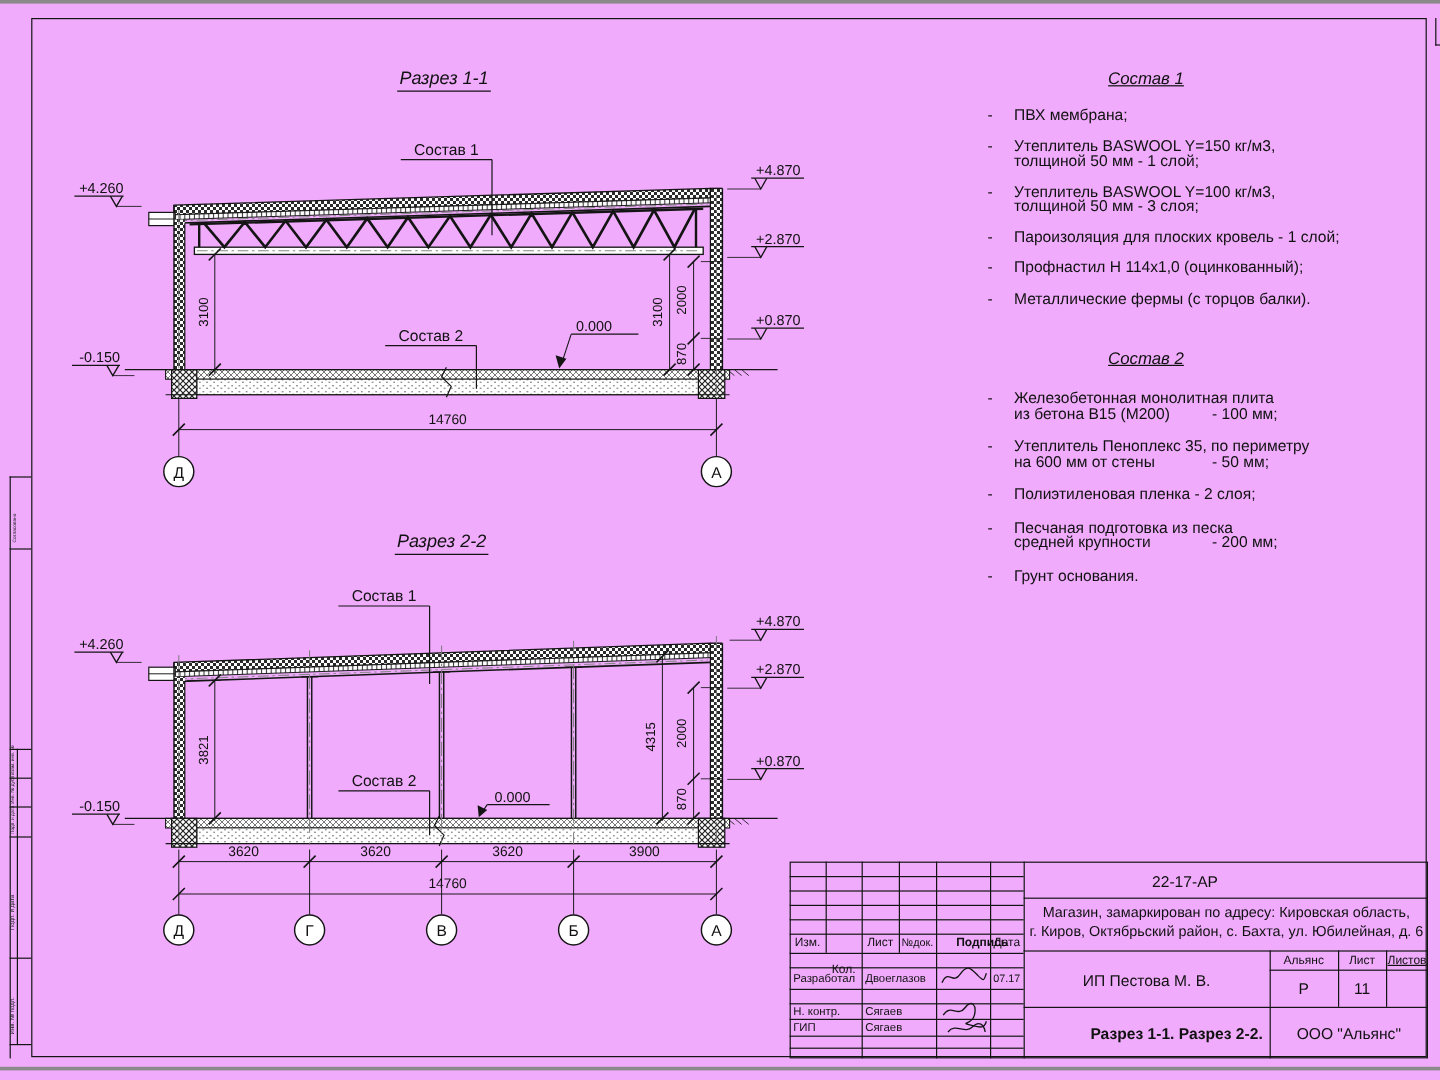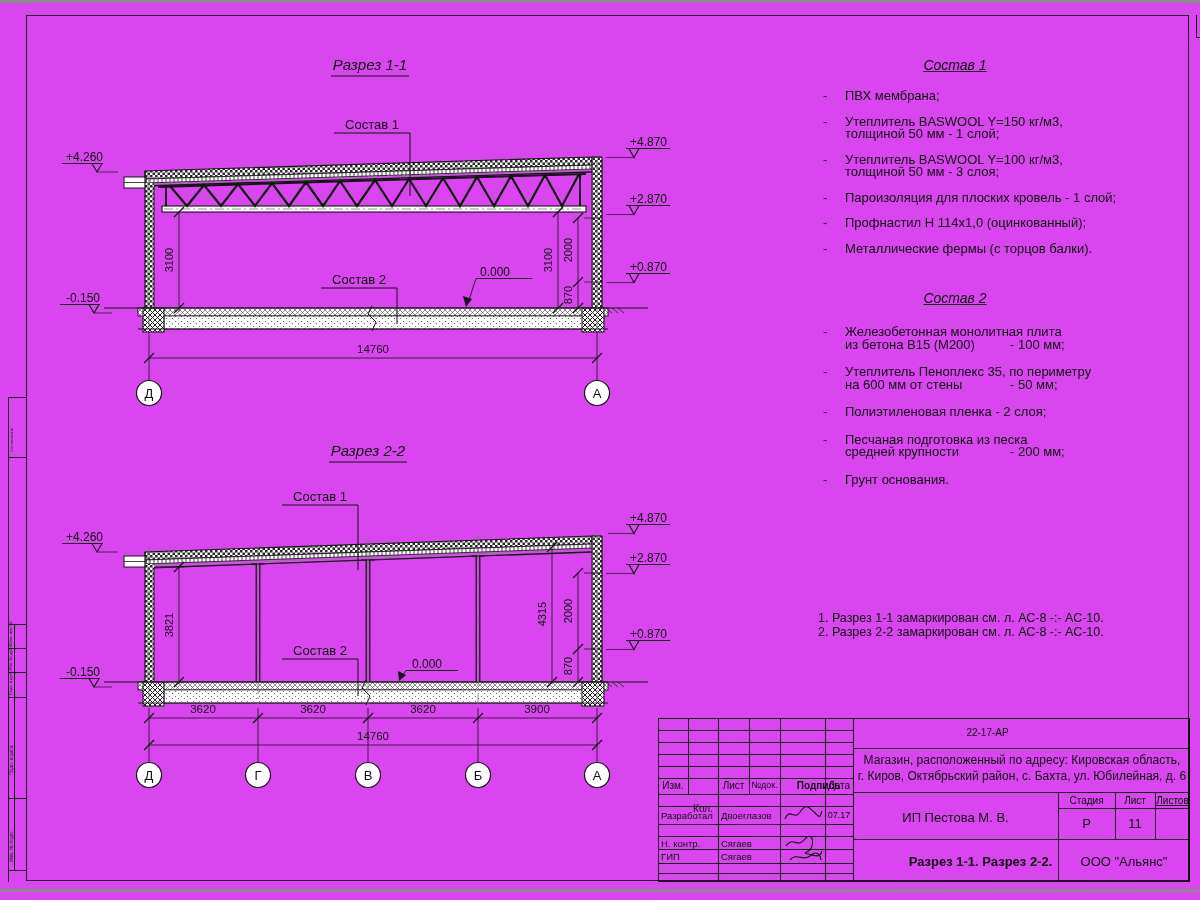--- a/index.html
+++ b/index.html
@@ -1,16 +1,16 @@
 <!DOCTYPE html>
 <html><head>
 <meta charset="utf-8">
 <style>
   html,body{margin:0;padding:0;background:#fff;}
-  .sheet{position:relative;width:1200px;height:900px;background:#d946ef;overflow:hidden;
+  .sheet{position:relative;width:1200px;height:900px;background:#f0abfc;overflow:hidden;
          font-family:"Liberation Sans", sans-serif;color:#111;}
   .hline,.vline{position:absolute;background:#141414;}
   .grayline{position:absolute;background:#8a8a8a;}
   .frame{position:absolute;left:26px;top:15px;width:1163px;height:866px;border:1.6px solid #141414;box-sizing:border-box;}
   .cornerbox{position:absolute;left:1196px;top:15px;width:8px;height:23px;border-left:1.2px solid #141414;border-bottom:1.2px solid #141414;box-sizing:border-box;}
   svg text{font-family:"Liberation Sans", sans-serif;fill:#111;}
   .drawing{position:absolute;left:0;top:0;}
   
   .comp-head{position:absolute;width:270px;text-align:center;font-size:14px;font-style:italic;text-decoration:underline;}
   .complist{position:absolute;width:390px;font-size:13px;line-height:12.5px;}
@@ -436,24 +436,20 @@
         </div>
       </div>
     <div class="item">
         <span class="dash">-</span>
         <div class="itxt">
           <div>Грунт основания.</div>
         </div>
       </div>
   </div>
 
-  <div class="notes">
-    <div>1. Разрез 1-1 замаркирован см. л. АС-8 -:- АС-10.</div>
-    <div>2. Разрез 2-2 замаркирован см. л. АС-8 -:- АС-10.</div>
-  </div>
 
   <div>
 
     <div style="position:absolute;left:658px;top:718px;width:532px;height:164px;border:1.6px solid #141414;box-sizing:border-box;"></div>
 
     <div class="vline" style="left:688px;top:718px;width:1px;height:76px;"></div>
     <div class="vline" style="left:718px;top:718px;width:1px;height:164px;"></div>
     <div class="vline" style="left:749px;top:718px;width:1px;height:76px;"></div>
     <div class="vline" style="left:780px;top:718px;width:1px;height:164px;"></div>
     <div class="vline" style="left:825px;top:718px;width:1px;height:164px;"></div>
@@ -496,25 +492,25 @@
     <span class="tb-text" style="left:721px;top:851px;font-size:9.5px;">Сягаев</span>
 
     <svg class="sig" style="left:782px;top:803px;" width="42" height="22">
       <path d="M3,16 C8,4 12,18 18,9 S27,4 33,10 S38,13 40,8" fill="none" stroke="#141414" stroke-width="1.1"></path>
     </svg>
     <svg class="sig" style="left:782px;top:834px;" width="42" height="30">
       <path d="M4,12 C10,2 16,14 22,6 S32,4 30,12 S18,18 26,20 S38,24 40,17" fill="none" stroke="#141414" stroke-width="1.1"></path>
       <path d="M8,26 C14,18 22,28 28,22 S38,20 39,26" fill="none" stroke="#141414" stroke-width="1.1"></path>
     </svg>
 
-    <span class="tb-text tb-c" style="left:853px;top:727px;width:269px;font-size:10px;">22-17-АР</span>
-    <span class="tb-text tb-c" style="left:856px;top:753px;width:332px;font-size:12px;">Магазин, расположенный по адресу: Кировская область,</span>
+    <span class="tb-text tb-c" style="left:853px;top:727px;width:269px;font-size:13px;">22-17-АР</span>
+    <span class="tb-text tb-c" style="left:856px;top:753px;width:332px;font-size:12px;">Магазин, замаркирован по адресу: Кировская область,</span>
     <span class="tb-text tb-c" style="left:856px;top:769px;width:332px;font-size:12px;">г. Киров, Октябрьский район, с. Бахта, ул. Юбилейная, д. 6</span>
     <span class="tb-text tb-c" style="left:853px;top:810px;width:205px;font-size:13px;">ИП Пестова М. В.</span>
-    <span class="tb-text tb-c" style="left:1058px;top:795px;width:57px;">Стадия</span>
+    <span class="tb-text tb-c" style="left:1058px;top:795px;width:57px;">Альянс</span>
     <span class="tb-text tb-c" style="left:1115px;top:795px;width:40px;">Лист</span>
     <span class="tb-text tb-c" style="left:1155px;top:795px;width:35px;text-decoration:underline;">Листов</span>
     <span class="tb-text tb-c" style="left:1058px;top:816px;width:57px;font-size:13px;">Р</span>
     <span class="tb-text tb-c" style="left:1115px;top:816px;width:40px;font-size:13px;">11</span>
     <span class="tb-text tb-c" style="left:1155px;top:816px;width:35px;font-size:13px;"></span>
     <span class="tb-text tb-c" style="left:878px;top:854px;width:205px;font-size:13px;font-weight:bold;">Разрез 1-1. Разрез 2-2.</span>
     <span class="tb-text tb-c" style="left:1058px;top:854px;width:132px;font-size:13px;">ООО "Альянс"</span>
   </div>
 
 </div>

